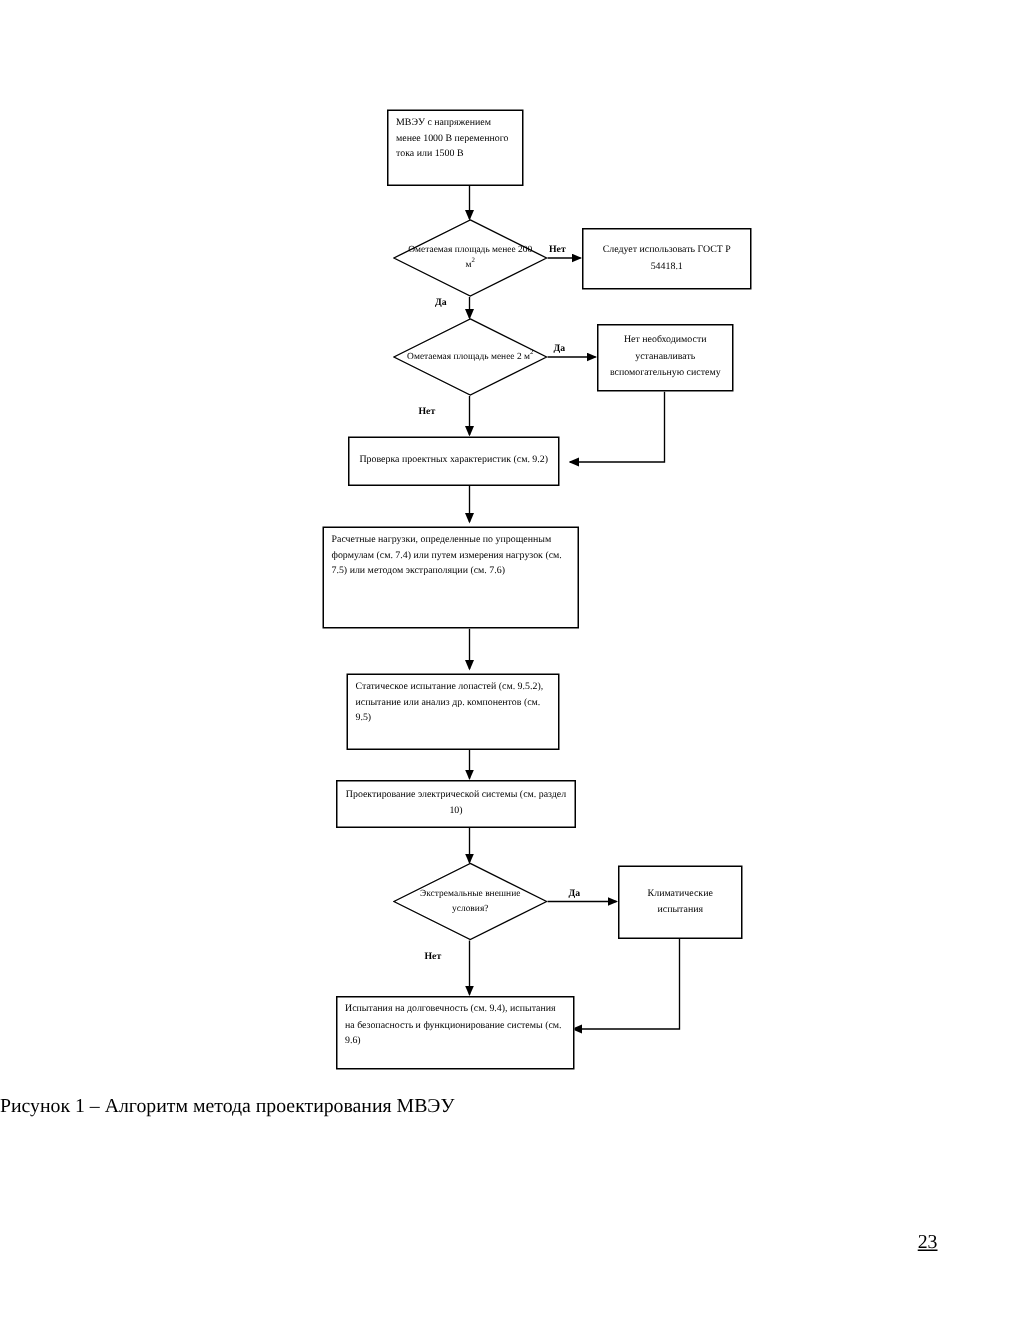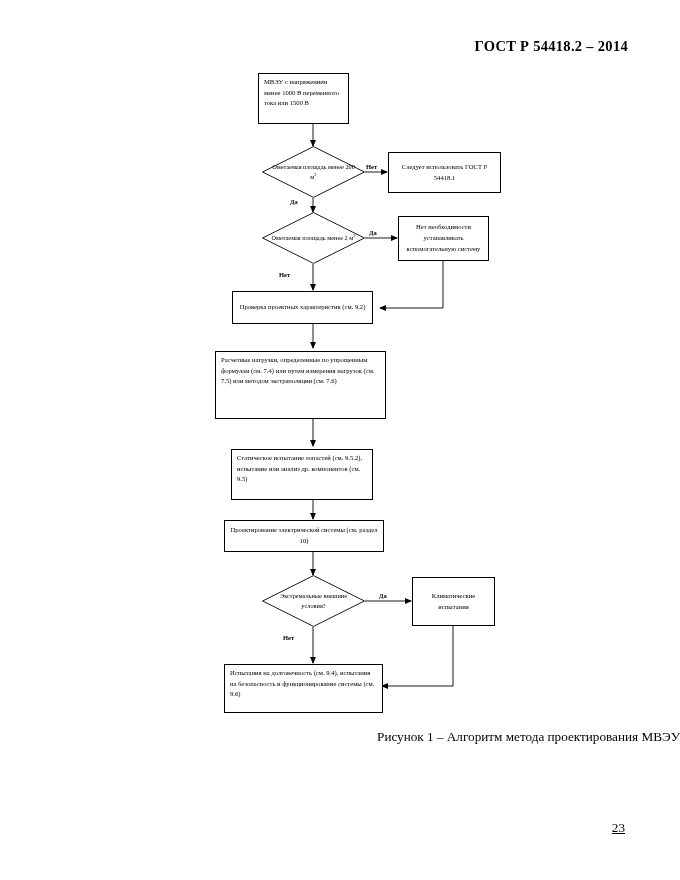--- a/index.html
+++ b/index.html
@@ -109,42 +109,41 @@
     font-size: 0.72em;
     vertical-align: super;
     line-height: 0;
   }
   
   .figure-caption {
     position: absolute;
     top: 729px;
     left: 0;
     width: 680px;
-    text-align: right;
+    text-align: left;
     font-family: "Liberation Serif", serif;
     font-size: 13.2px;
     color: #000000;
   }
   
   .page-number {
     position: absolute;
     top: 820px;
     right: 55px;
     font-family: "Liberation Serif", serif;
     font-size: 13.2px;
     color: #000000;
     text-decoration: underline;
   }
 </style>
 </head>
 <body>
 
 <div class="page">
 
-  <div class="doc-header">ГОСТ Р 54418.2 – 2014</div>
 
   <div class="figure">
 
     <svg class="flow-svg" viewBox="0 0 680 760">
       <defs>
         <marker id="arrow" markerWidth="7" markerHeight="7" refX="6" refY="3" orient="auto" markerUnits="userSpaceOnUse">
           <path d="M0,0 L7,3 L0,6 z" fill="#000000"></path>
         </marker>
       </defs>
       <g stroke="#000000" stroke-width="0.9" fill="none">

